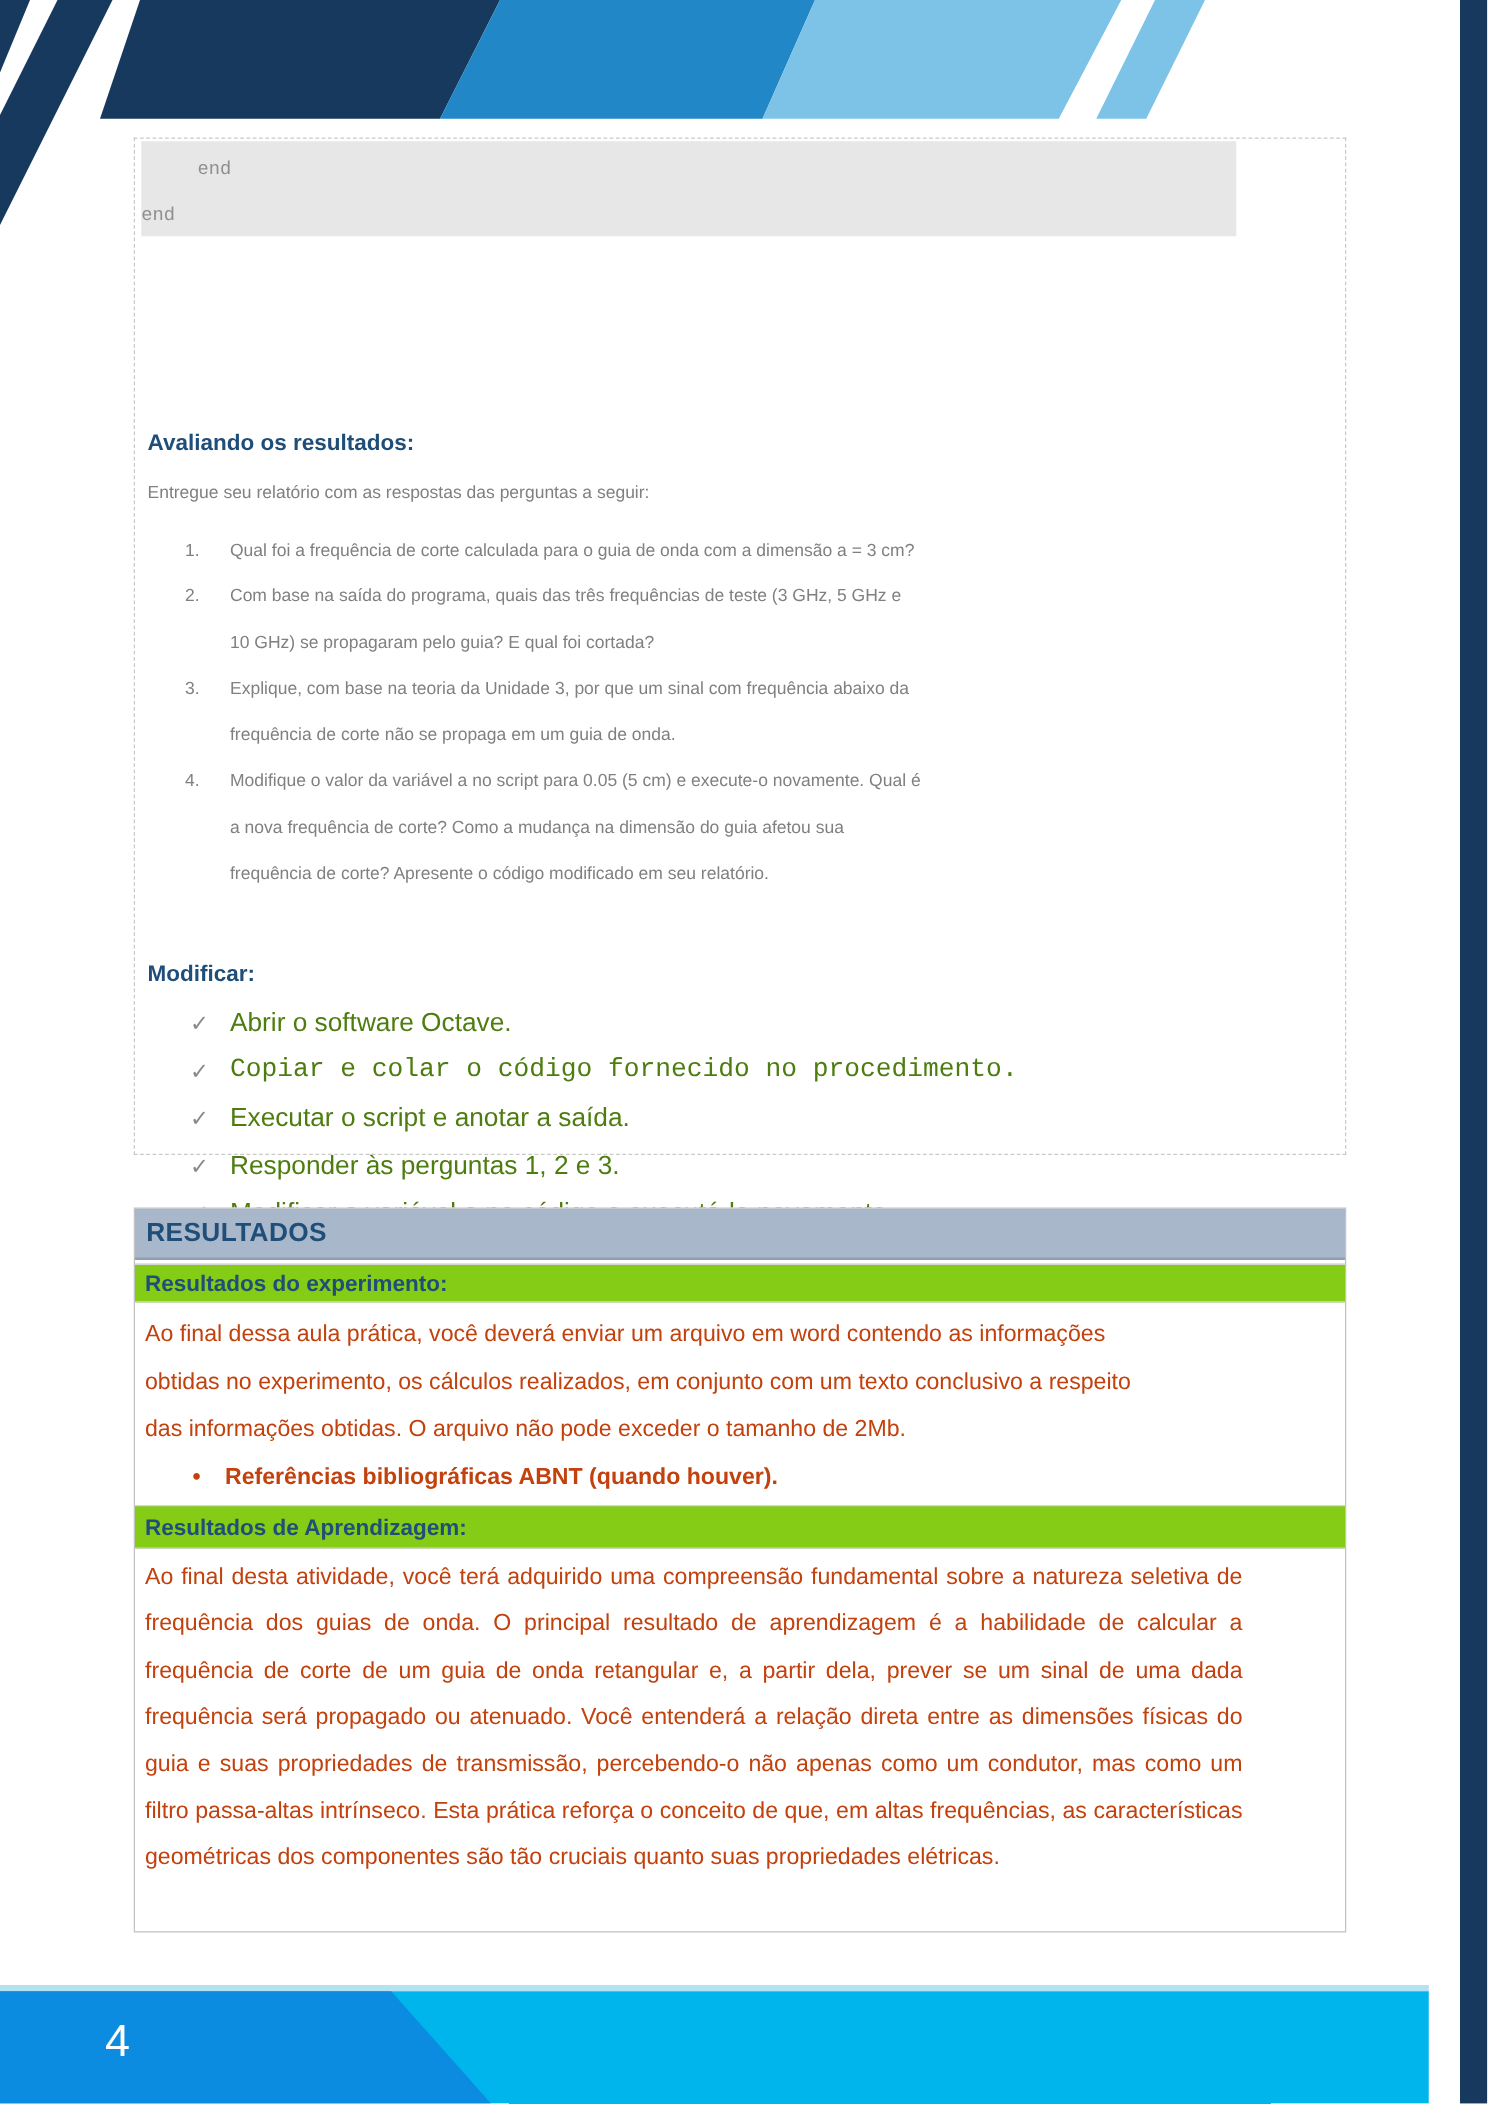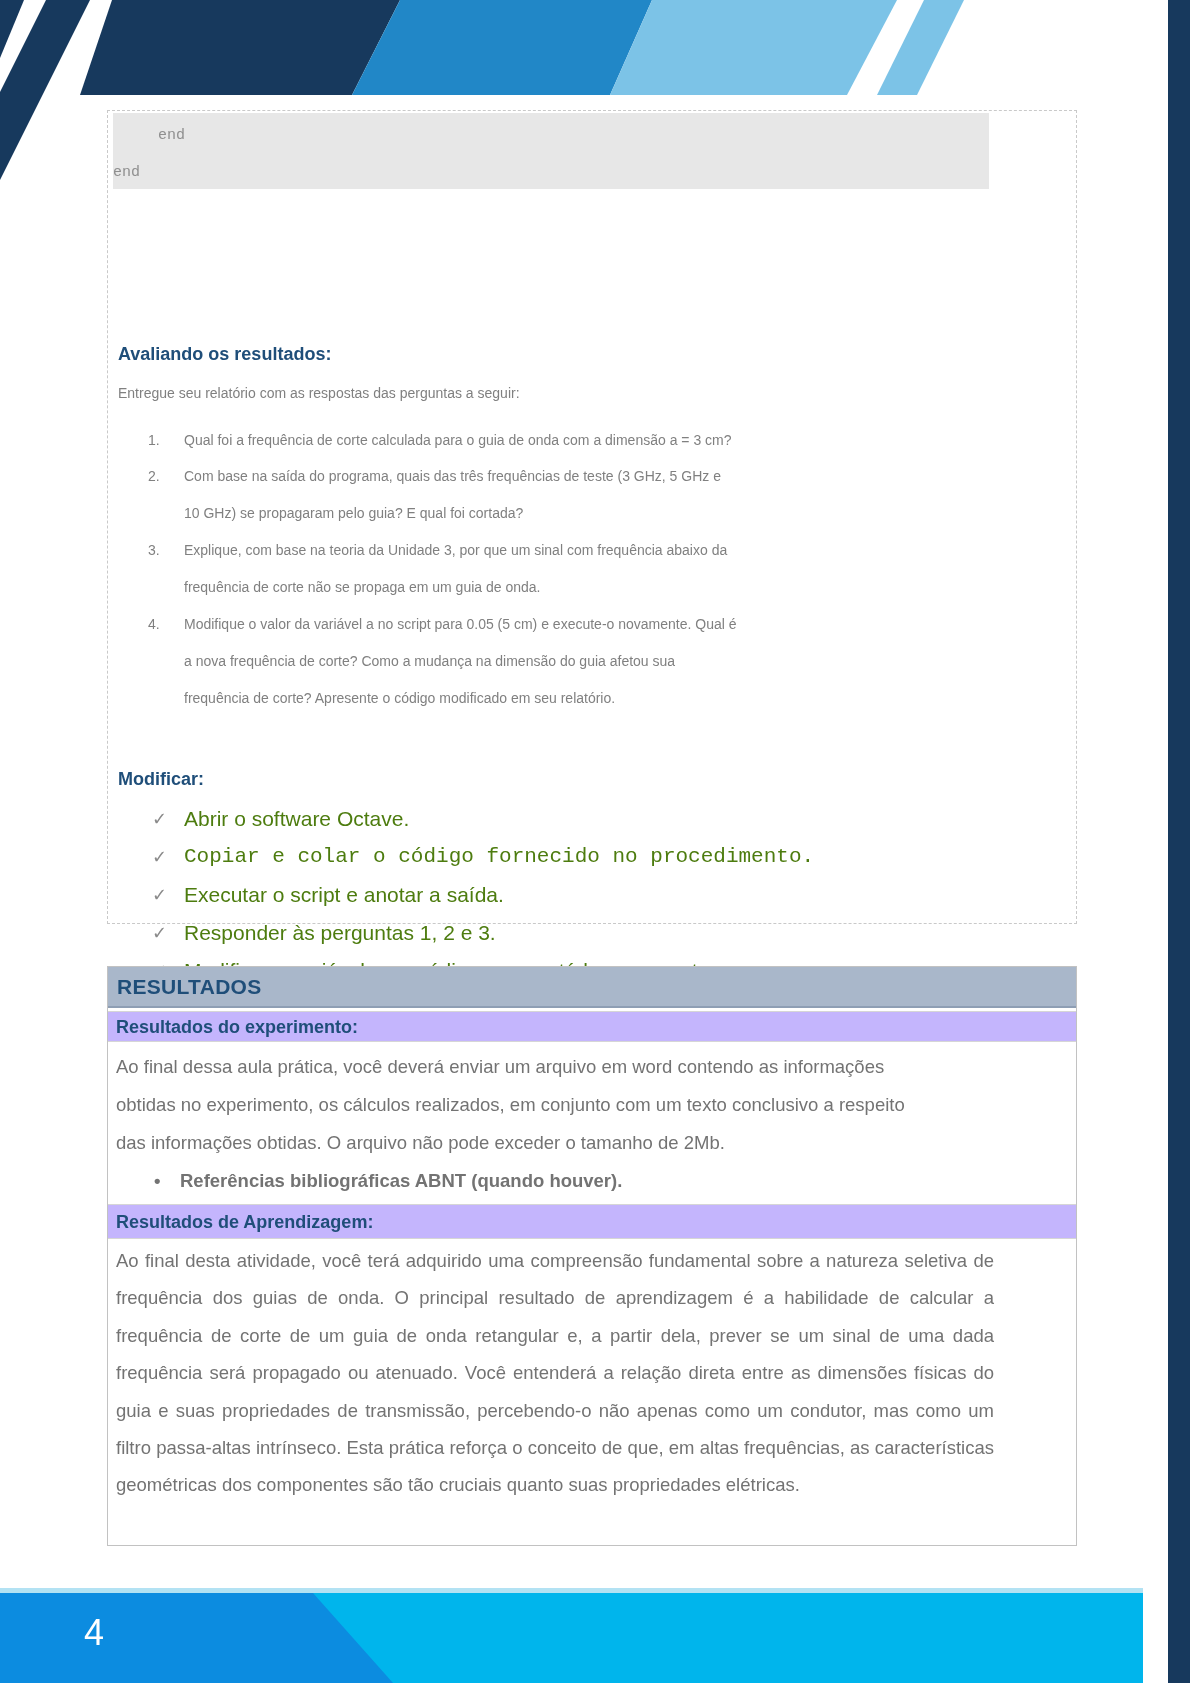--- a/index.html
+++ b/index.html
@@ -19,23 +19,23 @@
   .body-gray{font-size:14px;color:#808080;line-height:37px;}
   .q-num{width:30px;text-align:left;}
   .q-text{white-space:pre-line;width:820px;}
   .check-glyph{font-size:18px;color:#8a8a8a;line-height:38px;}
   .check-text{font-size:21px;color:#4d7c0f;line-height:38px;}
 
   
   .rtable{left:107px;top:966px;width:968px;height:578px;border:1px solid #C2C2C2;background:#fff;box-sizing:content-box;}
   .rband{left:0;top:0;width:968px;height:41px;background:#A9B7CA;border-bottom:2px solid #8E9EB4;box-sizing:border-box;}
   .rband-text{padding-left:9px;font-size:21px;font-weight:bold;color:#1F4E79;line-height:39px;letter-spacing:0.3px;}
-  .rowlabel{left:0;width:968px;background:#c4b5fd;border-top:1px solid #D6D6D6;border-bottom:1px solid #D6D6D6;box-sizing:border-box;}
+  .rowlabel{left:0;width:968px;background:#84cc16;border-top:1px solid #D6D6D6;border-bottom:1px solid #D6D6D6;box-sizing:border-box;}
   .rowlabel .lbl{padding-left:8px;font-size:18px;font-weight:bold;color:#1F4E79;}
-  .para{font-size:18.5px;color:#737373;}
+  .para{font-size:18.5px;color:#c2410c;}
   .pre-line{white-space:pre-line;}
   .justified{text-align:justify;}
 
   
   .footer-svg{left:0;top:1588px;}
   .publico{left:38px;top:1698px;font-size:20px;color:#15803d;z-index:3;}
   .pagenum{left:84px;top:1612px;font-size:36px;color:#ffffff;z-index:4;font-weight:normal;}
 </style>
 </head>
 <body>

